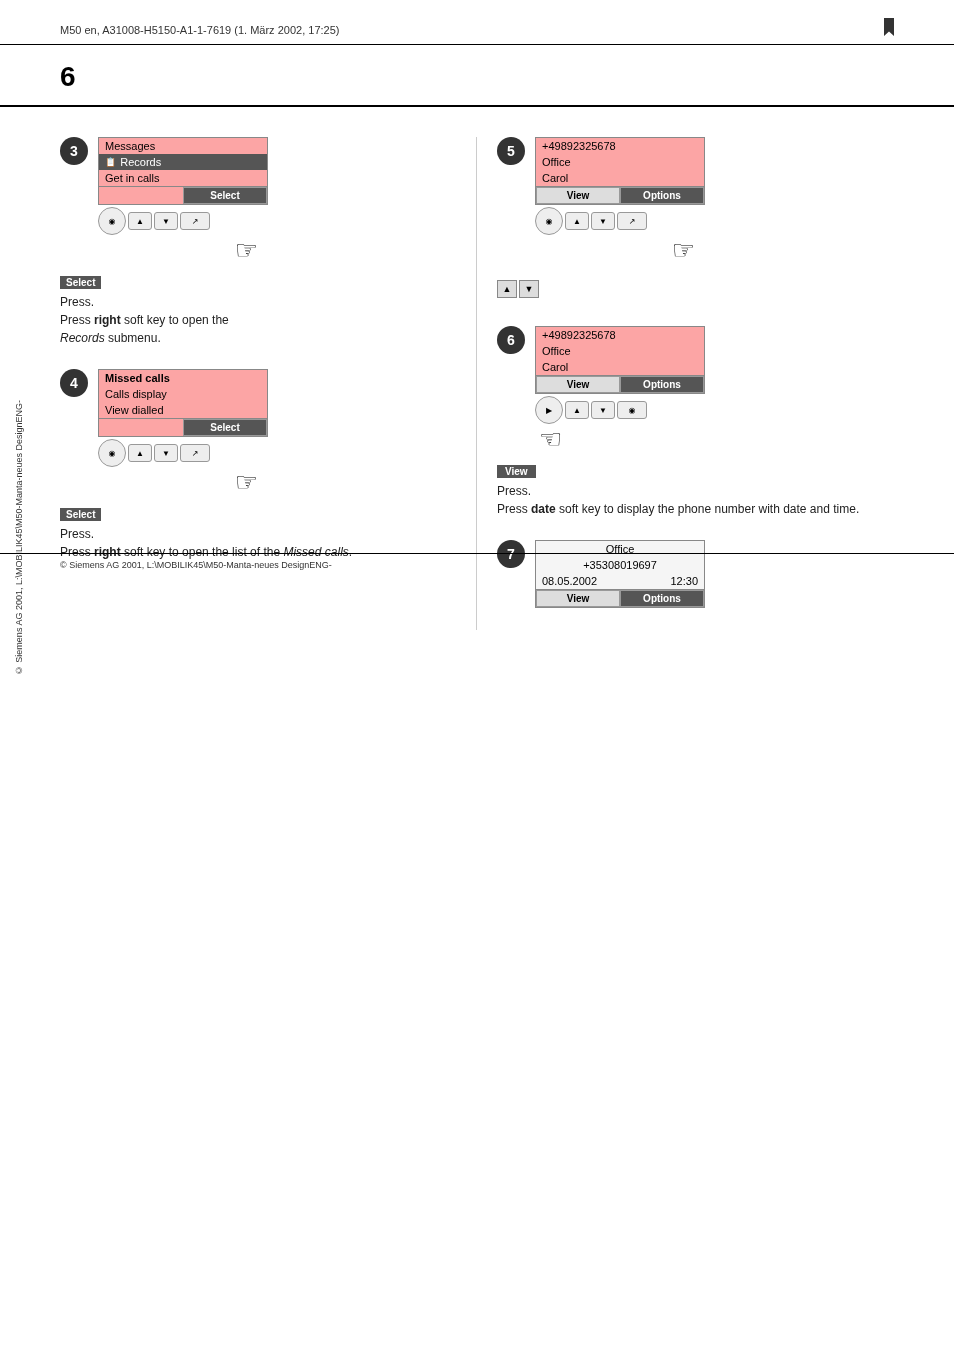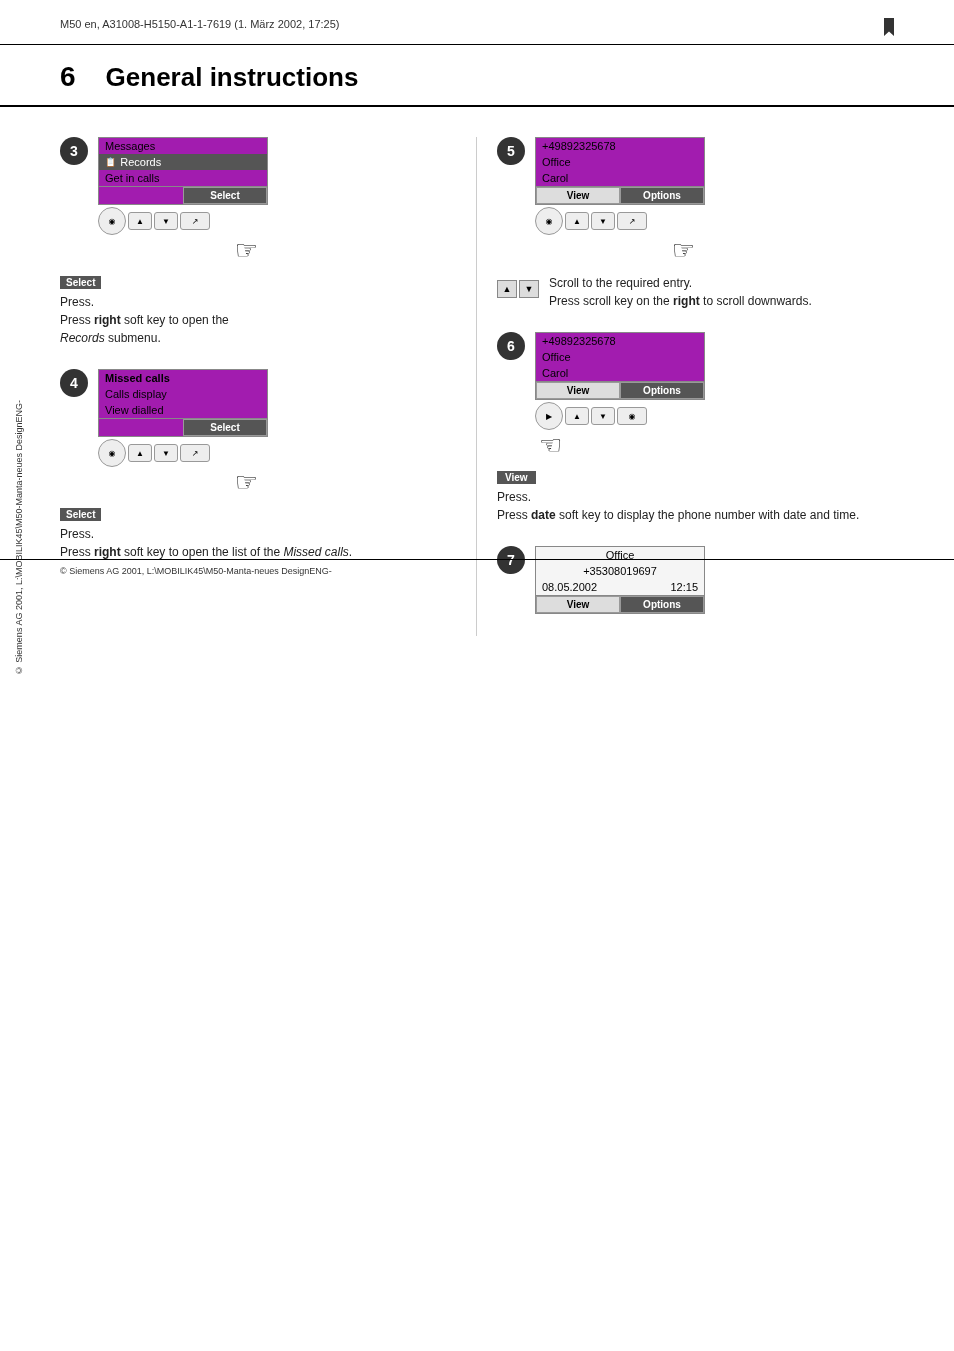--- a/index.html
+++ b/index.html
@@ -18,21 +18,21 @@
       min-height: 1351px;
       background: #fff;
       padding: 0;
       position: relative;
     }
 
     
     .meta-bar {
       display: flex;
       justify-content: space-between;
-      align-items: flex-start;
+      align-items: flex-end;
       padding: 18px 60px 8px 60px;
       border-bottom: 1px solid #000;
       margin-bottom: 0;
     }
     .meta-bar-left {
       font-size: 11px;
       color: #333;
     }
     .meta-bar-right {
       display: flex;
@@ -77,21 +77,21 @@
       align-items: center;
       justify-content: center;
       font-size: 14px;
       font-weight: bold;
       flex-shrink: 0;
     }
 
     
     .phone-screen {
       border: 1px solid #888;
-      background: #a21caf;
+      background: #fca5a5;
       font-size: 11px;
       width: 170px;
     }
     .phone-screen-row {
       padding: 2px 6px;
       color: #000;
     }
     .phone-screen-row.selected {
       background: #555;
       color: #fff;
@@ -251,21 +251,20 @@
 
     <div class="meta-bar">
       <div class="meta-bar-left">M50 en, A31008-H5150-A1-1-7619 (1. März 2002, 17:25)</div>
       <div class="meta-bar-right">
         <div class="bookmark-icon"></div>
       </div>
     </div>
 
     <div class="chapter-heading">
       <span class="chapter-num">6</span>
-      <span class="chapter-title">General instructions</span>
     </div>
 
     <div style="display: grid; grid-template-columns: 1fr 1fr; gap: 0; padding: 10px 60px 0 60px;">
 
       <div style="padding-right: 20px; border-right: 1px solid #ccc;">
 
         <div class="step-block">
           <div class="step-header">
             <div class="step-circle">3</div>
             <div>
@@ -372,24 +371,20 @@
                 <span style="font-size: 26px;">☞</span>
               </div>
             </div>
           </div>
 
           <div style="margin-top: 4px; display: flex; align-items: flex-start; gap: 10px;">
             <div class="arrow-block">
               <div class="arrow-btn">▲</div>
               <div class="arrow-btn">▼</div>
             </div>
-            <div class="step-desc">
-              Scroll to the required entry.<br>
-              Press scroll key on the <b>right</b> to scroll downwards.
-            </div>
           </div>
         </div>
 
         <div class="step-block">
           <div class="step-header">
             <div class="step-circle">6</div>
             <div>
 
               <div class="phone-screen">
                 <div class="phone-screen-row">+49892325678</div>
@@ -426,21 +421,21 @@
         <div class="step-block">
           <div class="step-header">
             <div class="step-circle">7</div>
             <div>
 
               <div class="step7-screen">
                 <div class="step7-row">Office</div>
                 <div class="step7-row">+35308019697</div>
                 <div class="step7-date-row">
                   <span>08.05.2002</span>
-                  <span>12:15</span>
+                  <span>12:30</span>
                 </div>
                 <div class="phone-screen-buttons">
                   <div class="phone-btn">View</div>
                   <div class="phone-btn right">Options</div>
                 </div>
               </div>
             </div>
           </div>
         </div>
 

